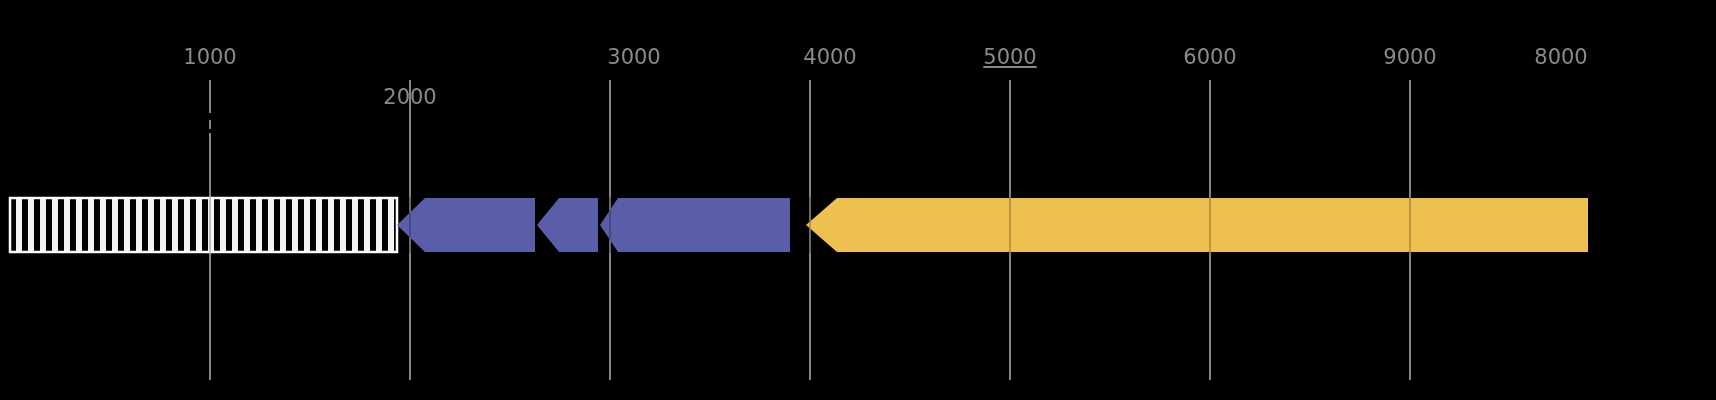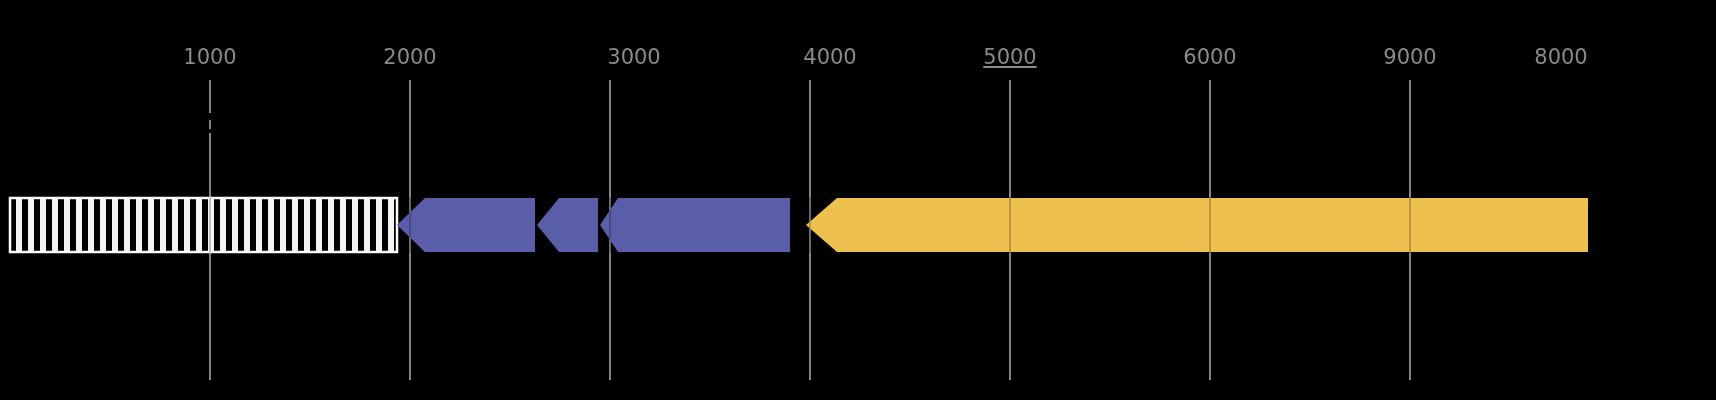--- a/index.html
+++ b/index.html
@@ -60,20 +60,20 @@
       <rect x="209" y="197" width="2" height="56" fill="rgba(0,0,0,0.22)"></rect>
       <rect x="409" y="197" width="2" height="56" fill="rgba(0,0,0,0.22)"></rect>
       <rect x="609" y="197" width="2" height="56" fill="rgba(0,0,0,0.22)"></rect>
       <rect x="809" y="197" width="2" height="56" fill="rgba(0,0,0,0.22)"></rect>
       <rect x="1009" y="197" width="2" height="56" fill="rgba(0,0,0,0.22)"></rect>
       <rect x="1209" y="197" width="2" height="56" fill="rgba(0,0,0,0.22)"></rect>
       <rect x="1409" y="197" width="2" height="56" fill="rgba(0,0,0,0.22)"></rect>
       <rect x="1609" y="197" width="2" height="56" fill="rgba(0,0,0,0.22)"></rect>
     </svg>
     <div class="tick-label" style="left: 210px;">1000</div>
-    <div class="tick-label" style="left: 410px;">2000</div>
+    <div class="tick-label" style="left: 410px; margin-top: 40px;">2000</div>
     <div class="tick-label" style="left: 634px;">3000</div>
     <div class="tick-label" style="left: 810px; margin-left: 20px;">4000</div>
     <div class="tick-label" style="left: 1010px; text-decoration: underline;">5000</div>
     <div class="tick-label" style="left: 1210px;">6000</div>
     <div class="tick-label" style="left: 1410px;">9000</div>
     <div class="tick-label" style="left: 1561px;">8000</div>
   </div>
 
 </body></html>

